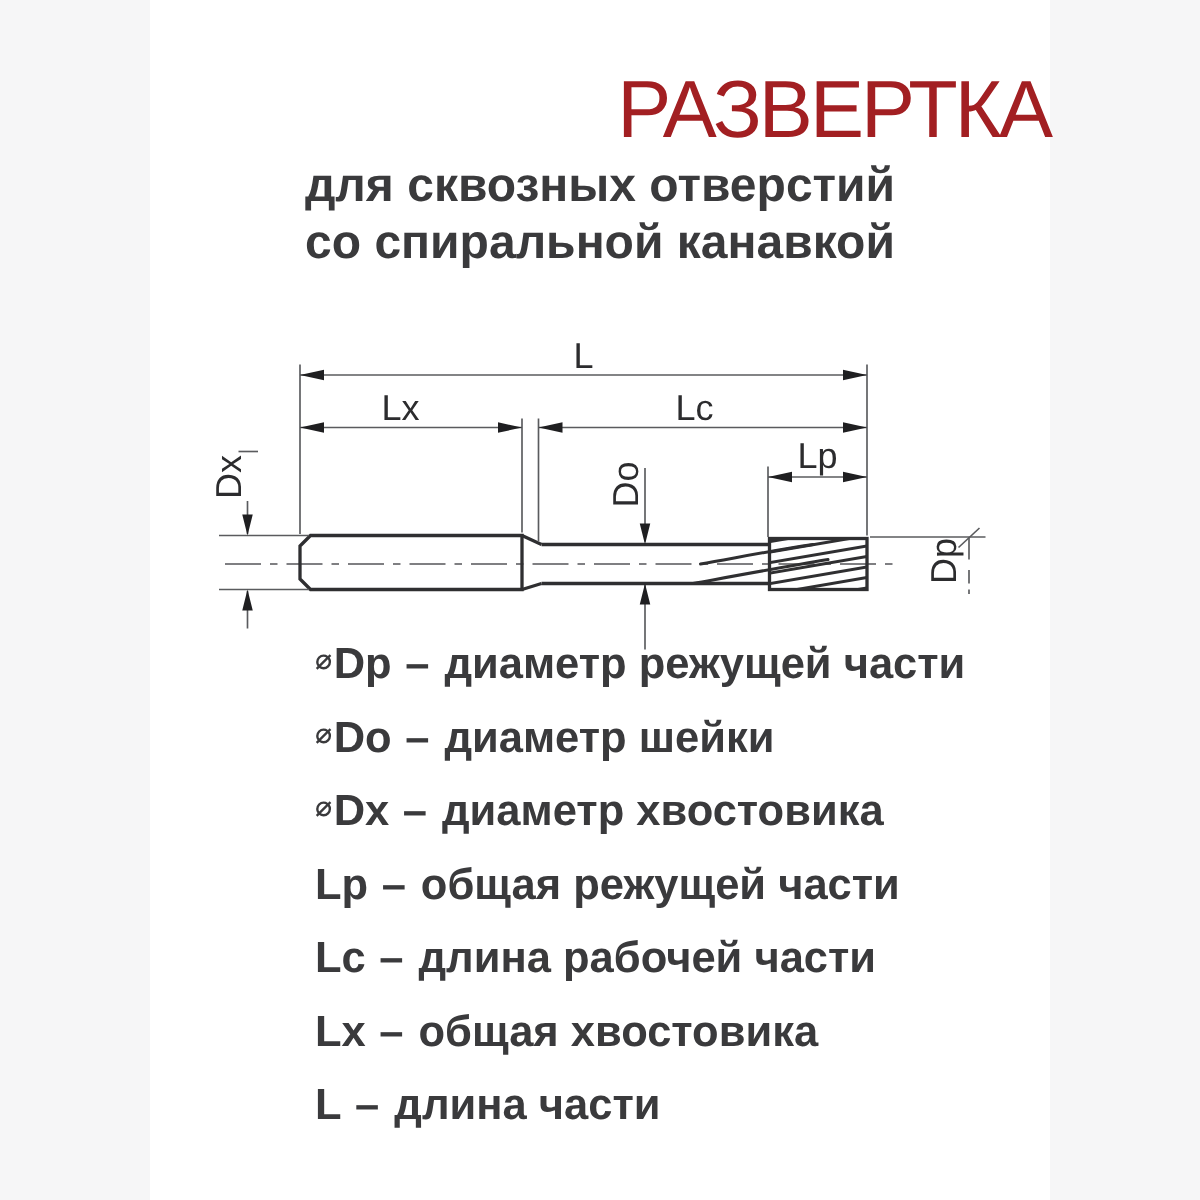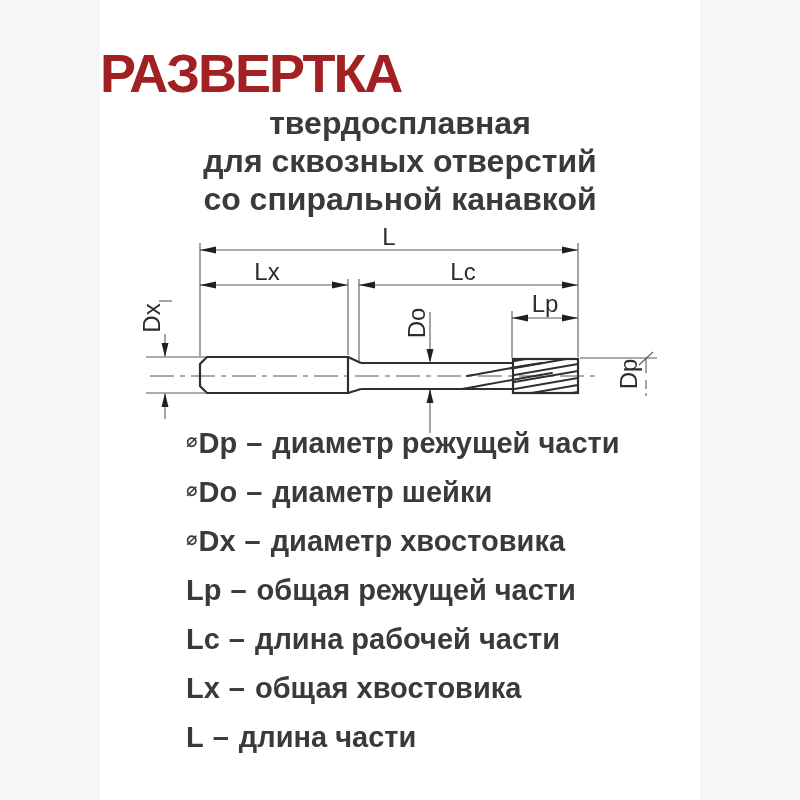--- a/index.html
+++ b/index.html
@@ -12,21 +12,21 @@
     background:var(--bg);
     font-family:"Liberation Sans","DejaVu Sans",sans-serif;
     position:relative;overflow:hidden;
   }
   .panel{
     position:absolute;left:100px;top:0;width:600px;height:800px;
     background:var(--panel);
   }
   .title{
     position:absolute;left:100px;top:42px;width:600px;
-    text-align:left;font-size:54px;font-weight:700;letter-spacing:-2px;
+    text-align:right;font-size:54px;font-weight:400;letter-spacing:-2px;
     color:var(--accent);
   }
   .subtitle{
     position:absolute;left:60px;top:104px;width:680px;
     text-align:center;font-size:32px;font-weight:700;line-height:38px;
     color:var(--text);
   }
   svg.drawing{position:absolute;left:0;top:0;}
   svg .thick{stroke:var(--line-thick);stroke-width:2.2;fill:none;}
   svg .thin{stroke:var(--line-thin);stroke-width:1.1;fill:none;}
@@ -35,38 +35,37 @@
   svg .cl{stroke:#55565a;stroke-width:1;fill:none;stroke-dasharray:24 6 5 6;}
   svg text{
     font-family:"Liberation Sans","DejaVu Sans",sans-serif;
     font-size:24px;fill:#2c2c2e;
   }
   .legend{
     position:absolute;left:186px;top:419px;width:520px;
   }
   .legend-row{
     height:49px;line-height:49px;white-space:nowrap;
-    color:var(--text);font-size:29px;font-weight:600;
+    color:var(--text);font-size:29px;font-weight:600;margin-left:24px;
   }
   .legend-row .dia{
     display:inline-block;font-size:19px;font-weight:700;
     transform:translateY(-6px);margin-right:1px;
   }
   .legend-row .sym{font-weight:700;letter-spacing:0;}
   .legend-row .dash{margin:0 10px 0 9px;font-weight:700;}
 </style>
 </head>
 <body>
 
 <div class="panel"></div>
 
 <h1 class="title">РАЗВЕРТКА</h1>
 
 <div class="subtitle">
-  <div>твердосплавная</div>
   <div>для сквозных отверстий</div>
   <div>со спиральной канавкой</div>
 </div>
 
 <svg class="drawing" width="800" height="800" viewBox="0 0 800 800">
   <defs>
     <clipPath id="fluteClip">
         <rect x="513" y="359" width="65" height="35"></rect>
       </clipPath>
   </defs>

